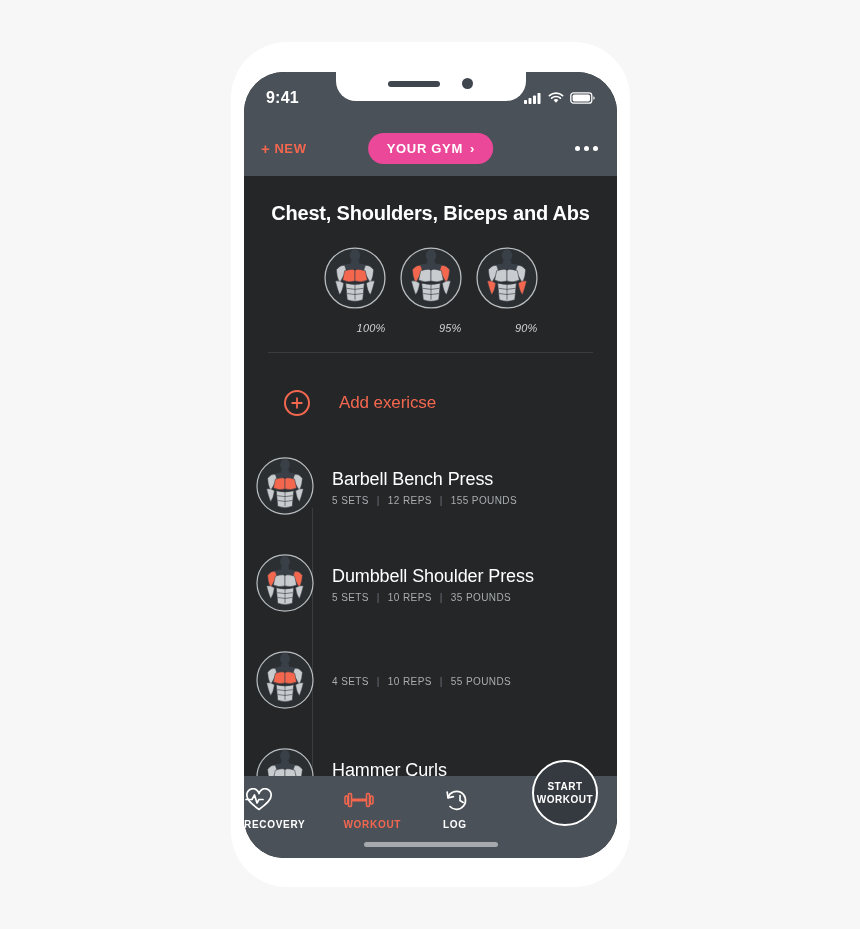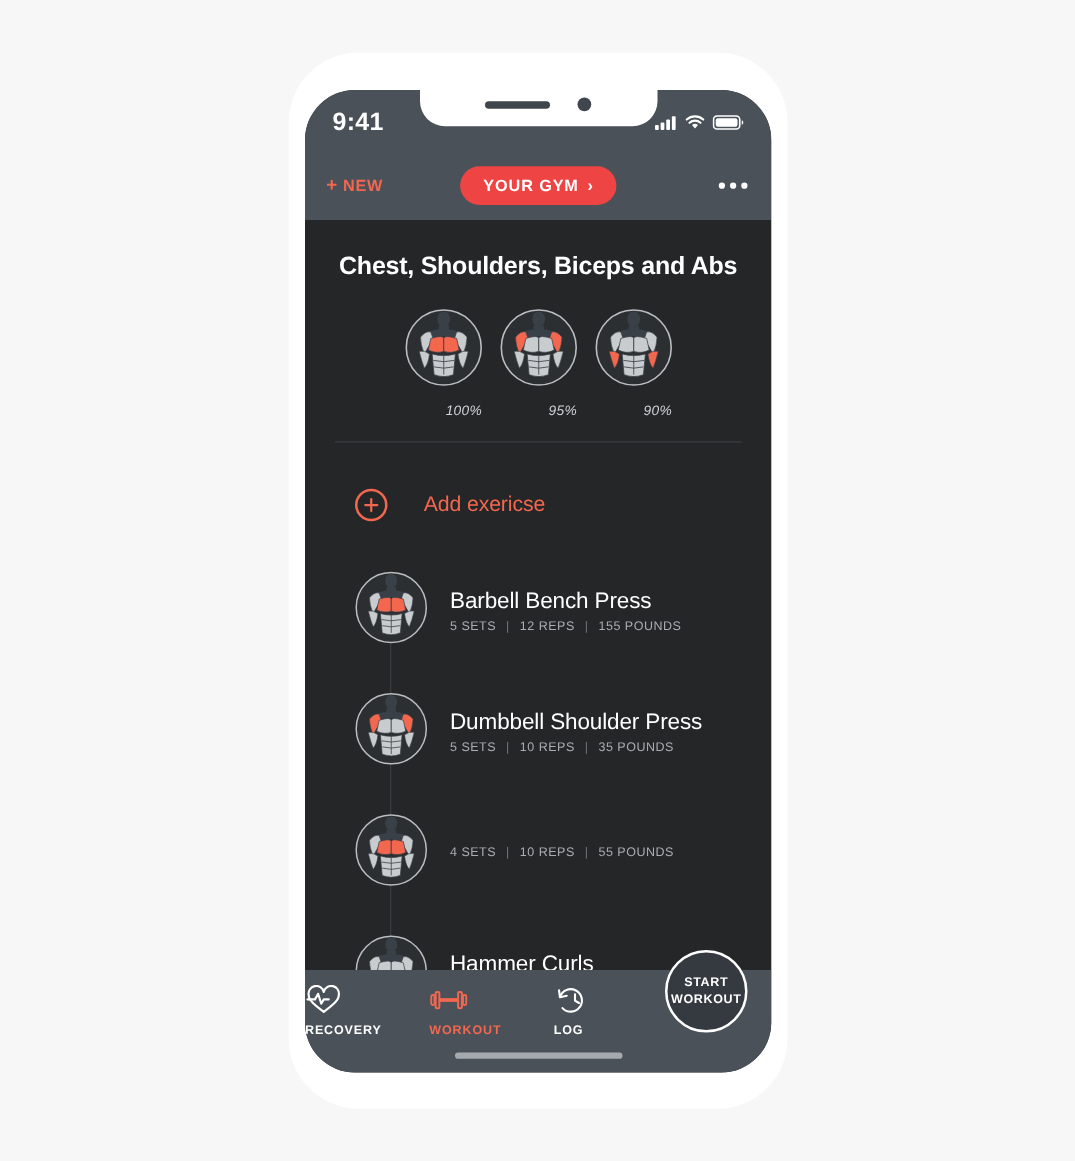--- a/index.html
+++ b/index.html
@@ -74,21 +74,21 @@
     background: #4a5158;
     display: flex;
     align-items: center;
     justify-content: space-between;
     padding: 0 22px;
     padding-top: 4px;
     z-index: 20;
   }
   .status-time {
     color: #ffffff;
-    font-size: 20px;
+    font-size: 16px;
     font-weight: bold;
     letter-spacing: 0.2px;
   }
   .status-icons {
     display: flex;
     align-items: center;
     gap: 6px;
   }
 
   
@@ -110,21 +110,21 @@
     align-items: center;
     gap: 4px;
     cursor: pointer;
   }
   .plus-sign { font-size: 15px; font-weight: bold; line-height: 1; }
 
   .gym-pill {
     position: absolute;
     left: 50%;
     transform: translateX(-50%);
-    background: #ef4444;
+    background: #ec4899;
     border-radius: 17px;
     padding: 8px 19px;
     display: flex;
     align-items: flex-end;
     gap: 7px;
     cursor: pointer;
   }
   .gym-pill-label {
     color: #ffffff;
     font-size: 13px;
@@ -219,21 +219,21 @@
     color: #f4674f;
     font-size: 17px;
     margin-left: 29px;
     letter-spacing: -0.1px;
   }
 
   .ex-row {
     display: flex;
     align-items: center;
     height: 97px;
-    padding-left: 40px;
+    padding-left: 12px;
     cursor: pointer;
   }
   .ex-thumb { flex: none; }
   .ex-info { margin-left: 18px; }
   .ex-name {
     color: #ffffff;
     font-size: 18px;
     letter-spacing: -0.1px;
     margin-bottom: 5px;
   }

